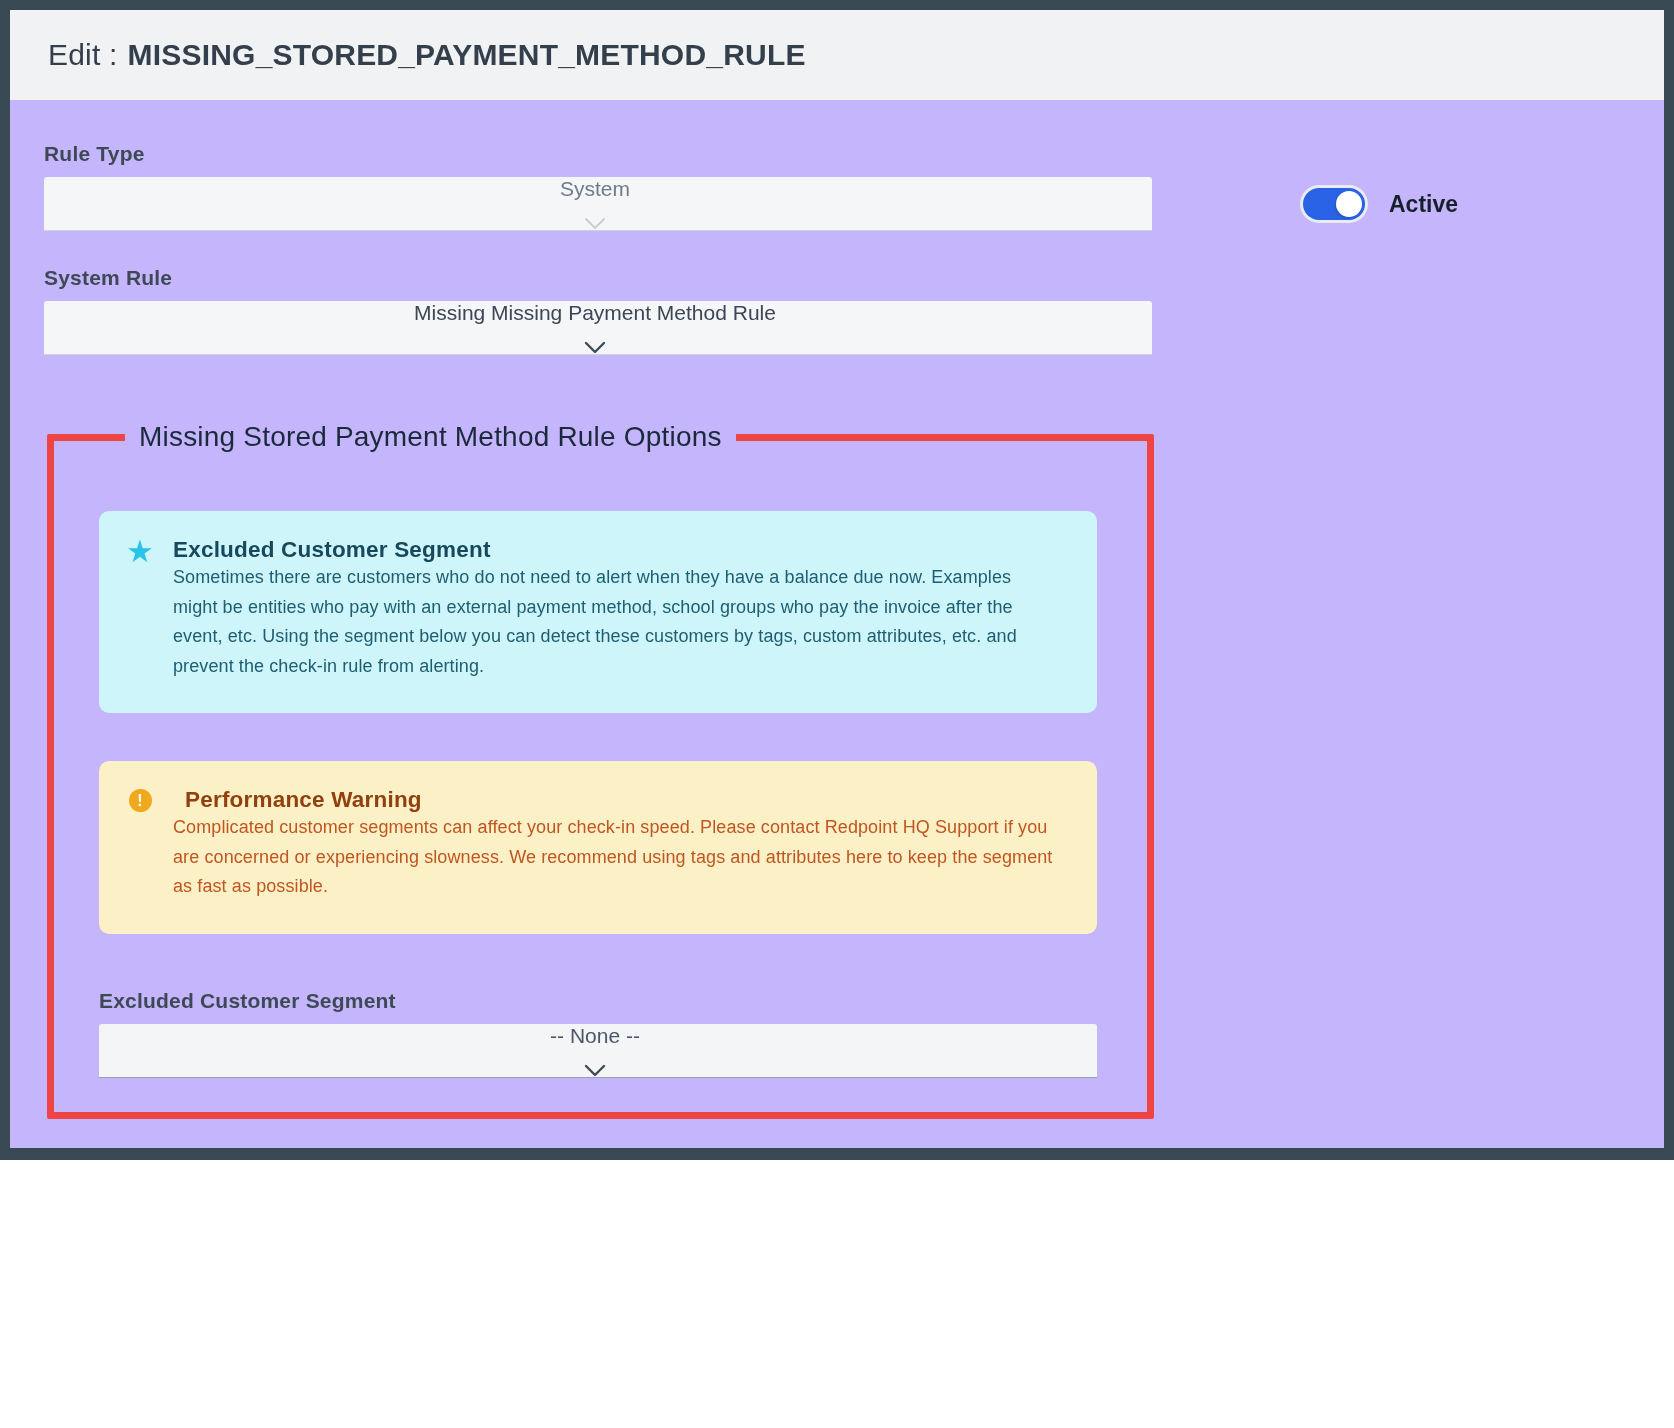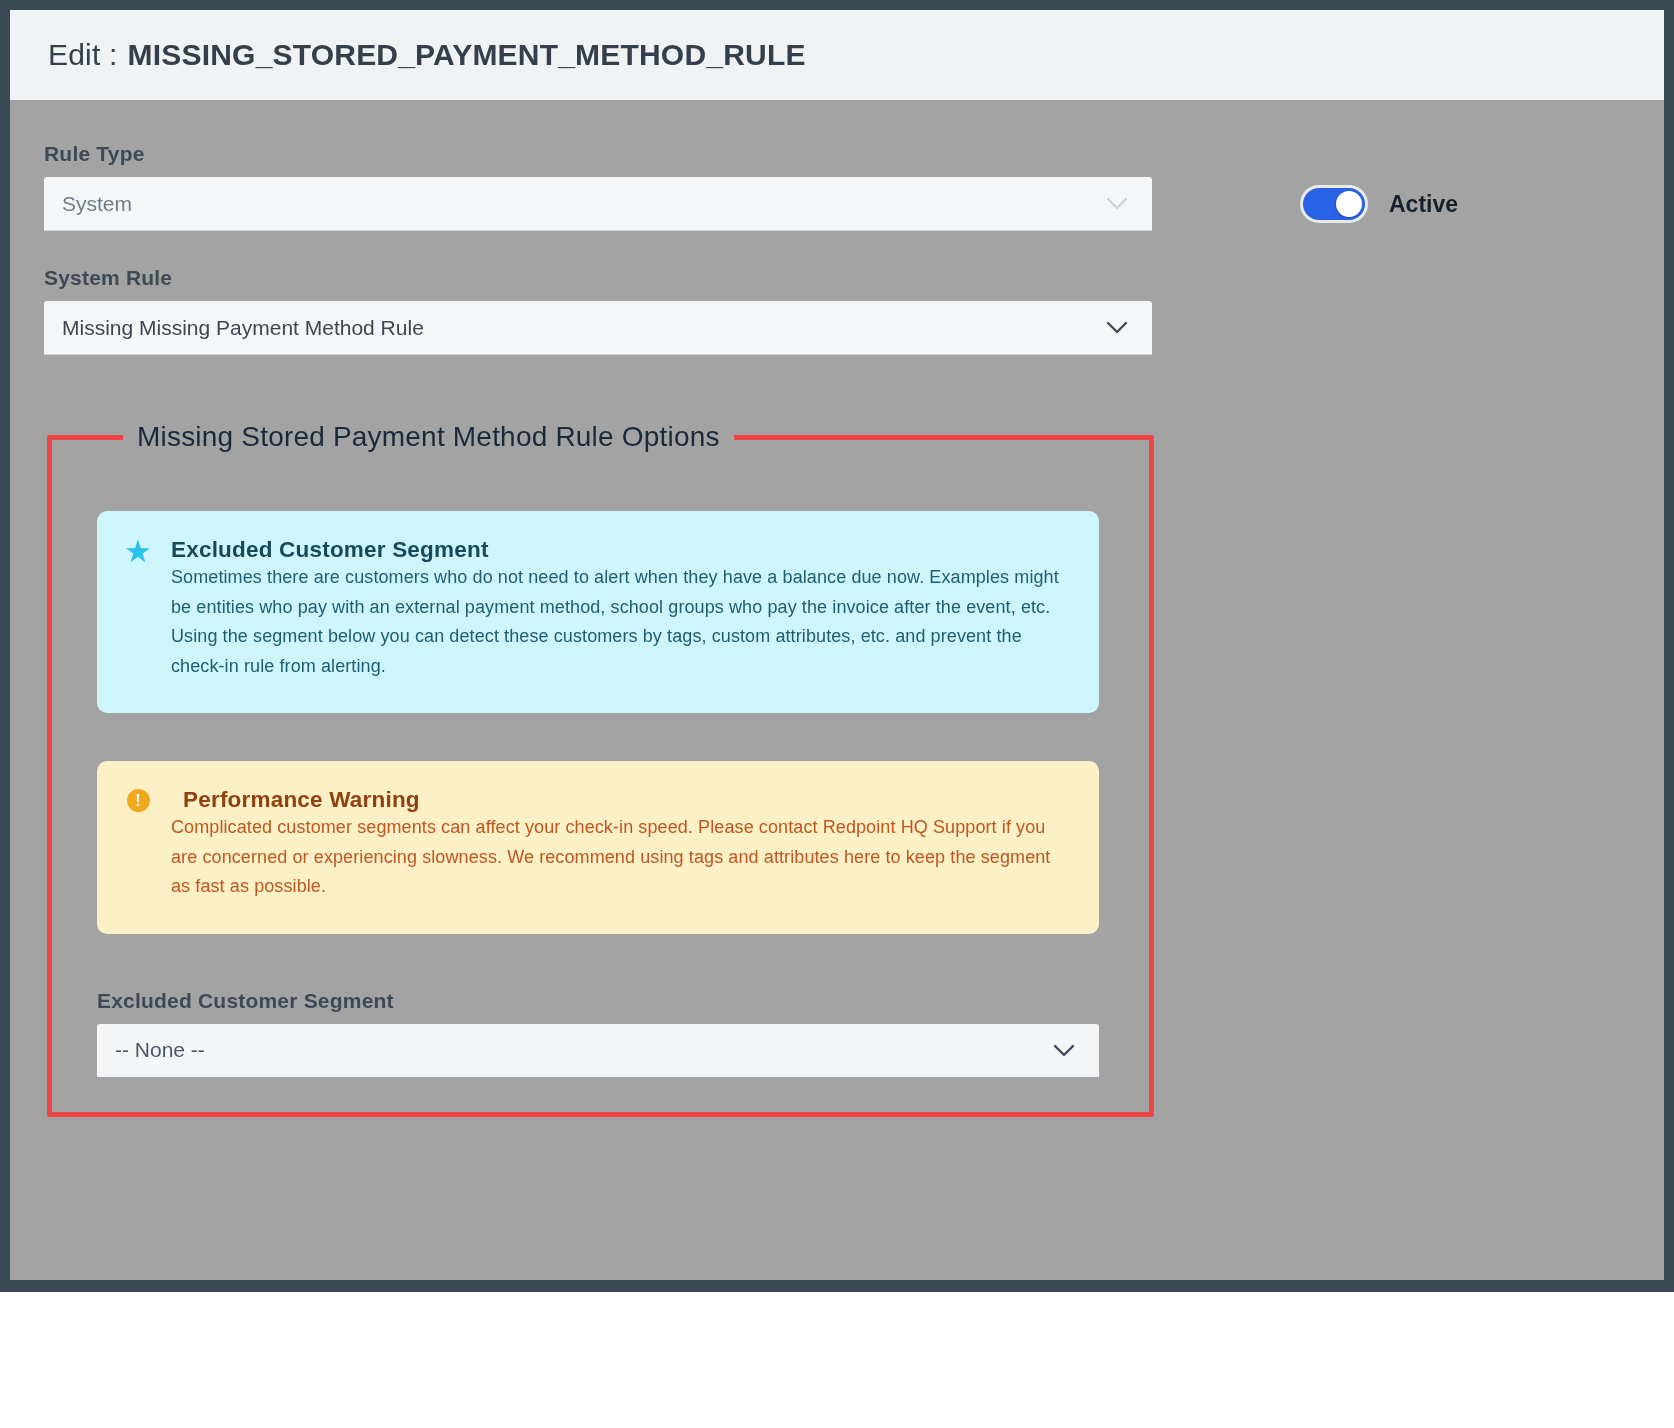--- a/index.html
+++ b/index.html
@@ -1,21 +1,21 @@
 <!DOCTYPE html>
 <html><head>
 <meta charset="utf-8">
 <style>
   * { margin:0; padding:0; box-sizing:border-box; }
   body { background:#fff; font-family:"Liberation Sans","DejaVu Sans",sans-serif; }
 
   .page {
-    width:1674px; height:1292px;
+    width:1674px; height:1160px;
     border:10px solid #394953; border-bottom-width:12px;
-    background:#a3a3a3; overflow:hidden; position:relative;
+    background:#c4b5fd; overflow:hidden; position:relative;
   }
 
   
   .header {
     height:90px; background:#f0f2f4;
     display:flex; align-items:center; padding-left:38px;
   }
   .header .title { font-size:30px; color:#333f4a; letter-spacing:.2px; }
   .header .title .prefix { font-weight:400; margin-right:10px; }
   .header .title .rule-name { font-weight:700; }
@@ -27,20 +27,21 @@
     display:block; font-size:21px; font-weight:700;
     color:#3e4956; margin-bottom:11px; letter-spacing:.2px;
   }
 
   .select {
     height:54px; background:#f5f6f8;
     border-bottom:1px solid #cfd4da;
     display:flex; align-items:center; justify-content:space-between;
     padding:0 24px 0 18px; font-size:21px; cursor:pointer;
     border-radius:3px 3px 0 0;
+    flex-direction:column;
   }
   .select .value { color:#3c4655; }
   .select.disabled .value { color:#6f7b88; }
   .chevron { width:22px; height:13px; flex:0 0 auto; }
   .chevron polyline { fill:none; stroke:#3e4a57; stroke-width:2.4; stroke-linecap:round; stroke-linejoin:round; }
   .select.disabled .chevron polyline { stroke:#c6ccd3; stroke-width:1.8; }
 
   .fields-row { display:flex; align-items:flex-start;gap:21px; }
   .field.rule-type, .field.system-rule { width:1108px; }
   .field.system-rule { margin-top:35px; }
@@ -55,21 +56,21 @@
   .toggle .knob {
     position:absolute; top:3px; right:3px; width:26px; height:26px;
     background:#fff; border-radius:50%;
     box-shadow:-1px 1px 2px rgba(0,0,0,.18);
   }
   .toggle-label { margin-left:24px; font-size:23px; font-weight:700; color:#16202b; }
 
   
   fieldset.options {
     margin:66px 0 0 3px; width:1107px;
-    border:5px solid #ef4444; border-radius:2px;
+    border:7px solid #ef4444; border-radius:2px;
     padding:28px 50px 34px 45px;
   }
   fieldset.options legend {
     font-size:28px; font-weight:400; color:#1b2a3a;
     padding:0 14px; margin-left:26px; letter-spacing:.2px;
   }
 
   
   .alert { border-radius:10px; padding:26px 40px 32px 26px; display:flex; align-items:flex-start; }
   .alert .icon-col { flex:0 0 30px; margin-right:18px; display:flex; justify-content:center; }

